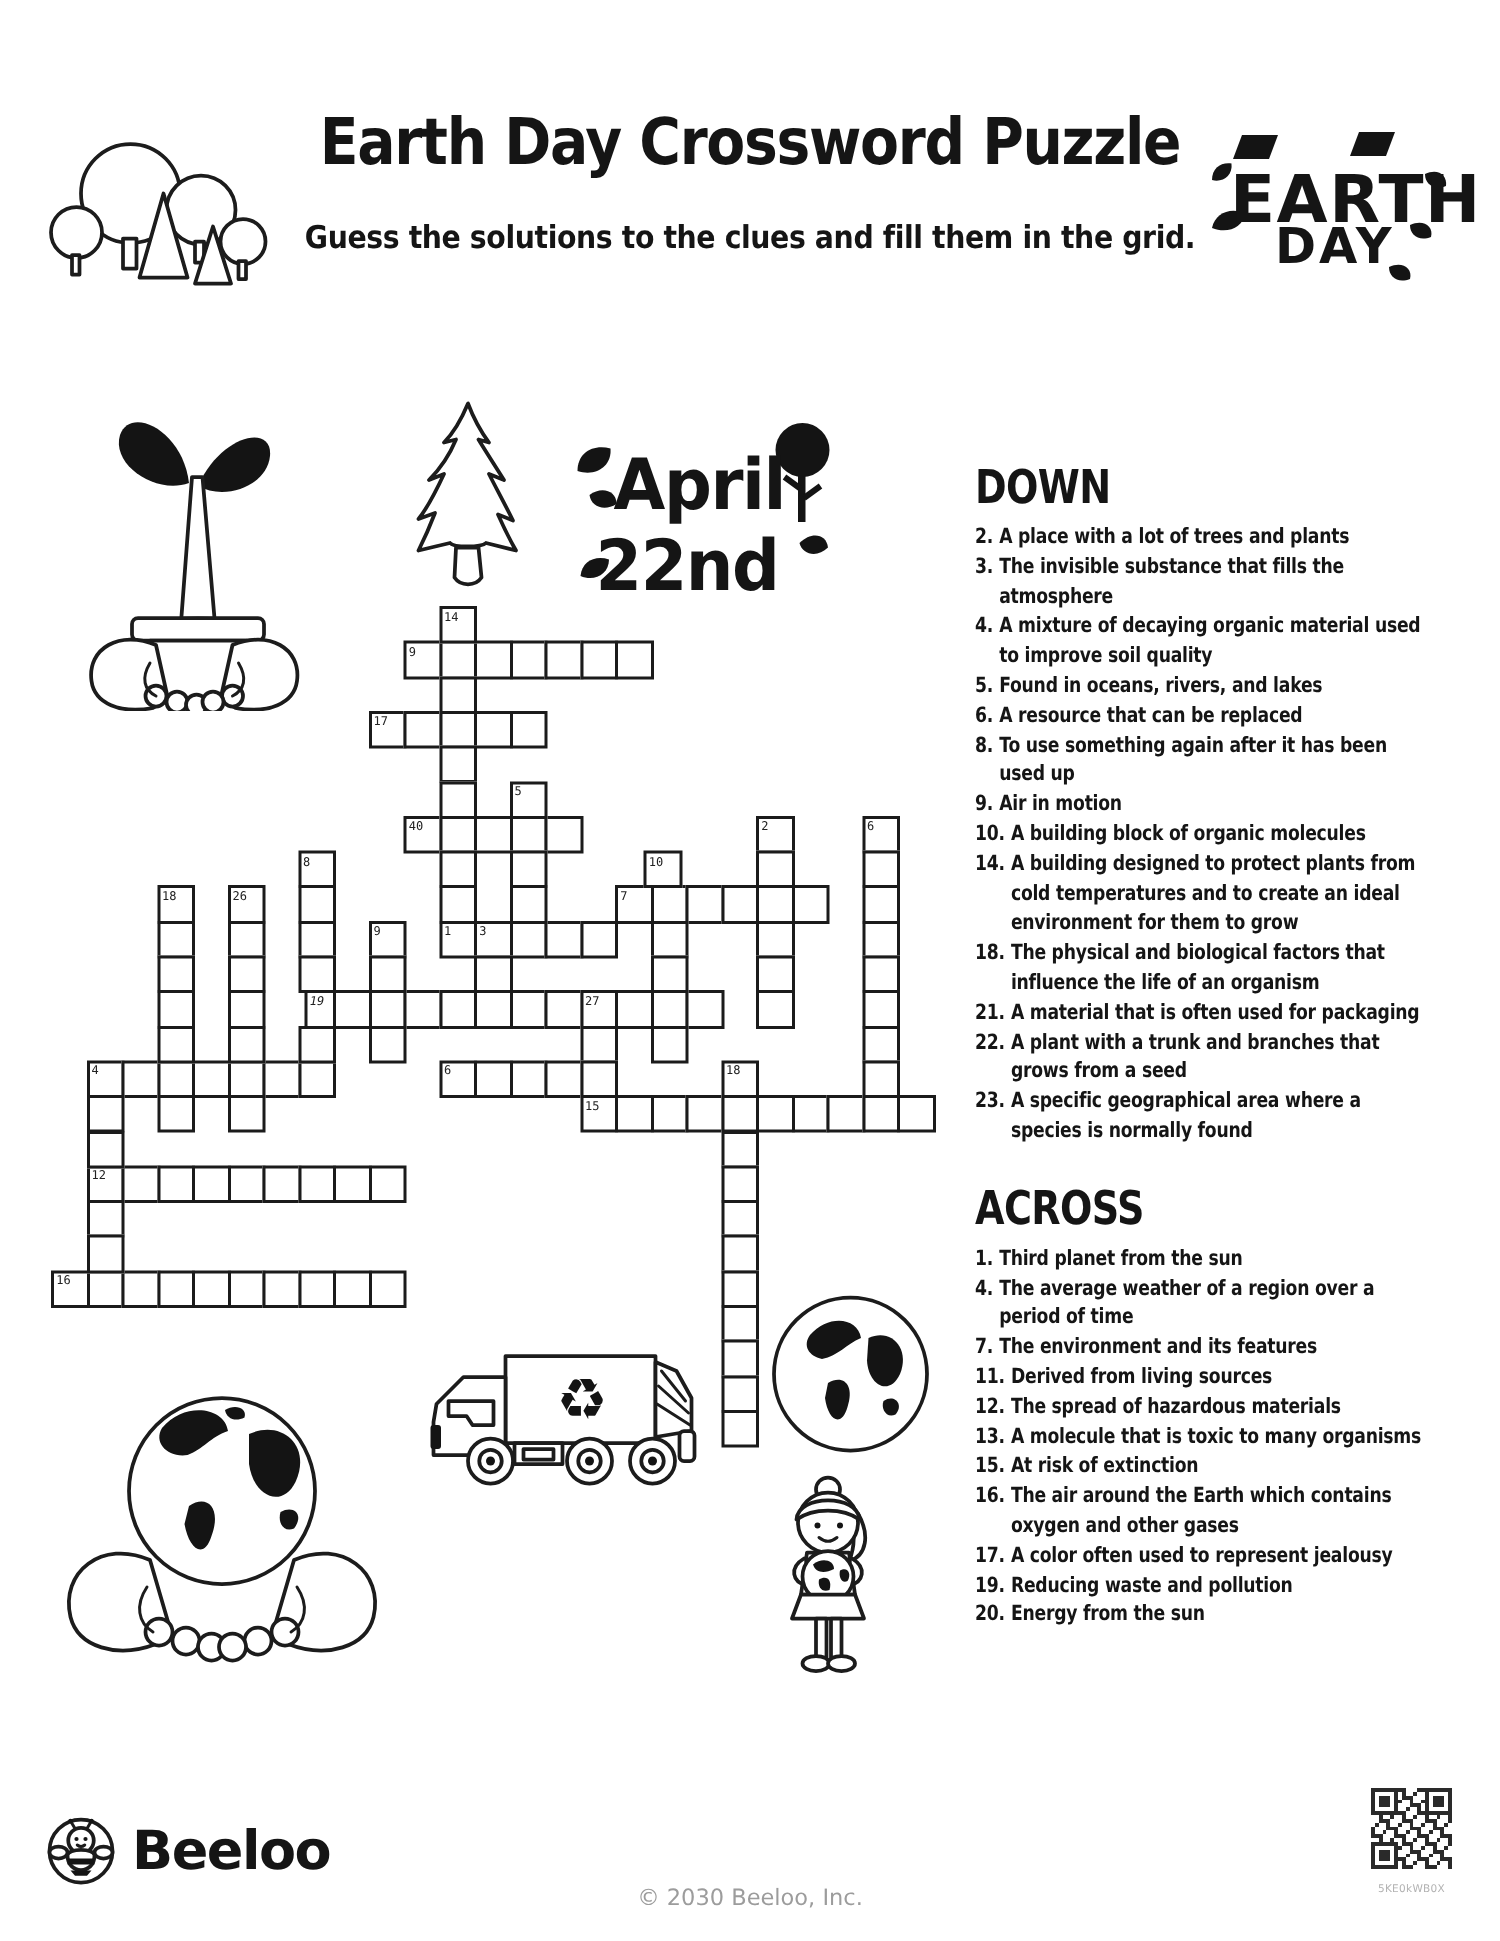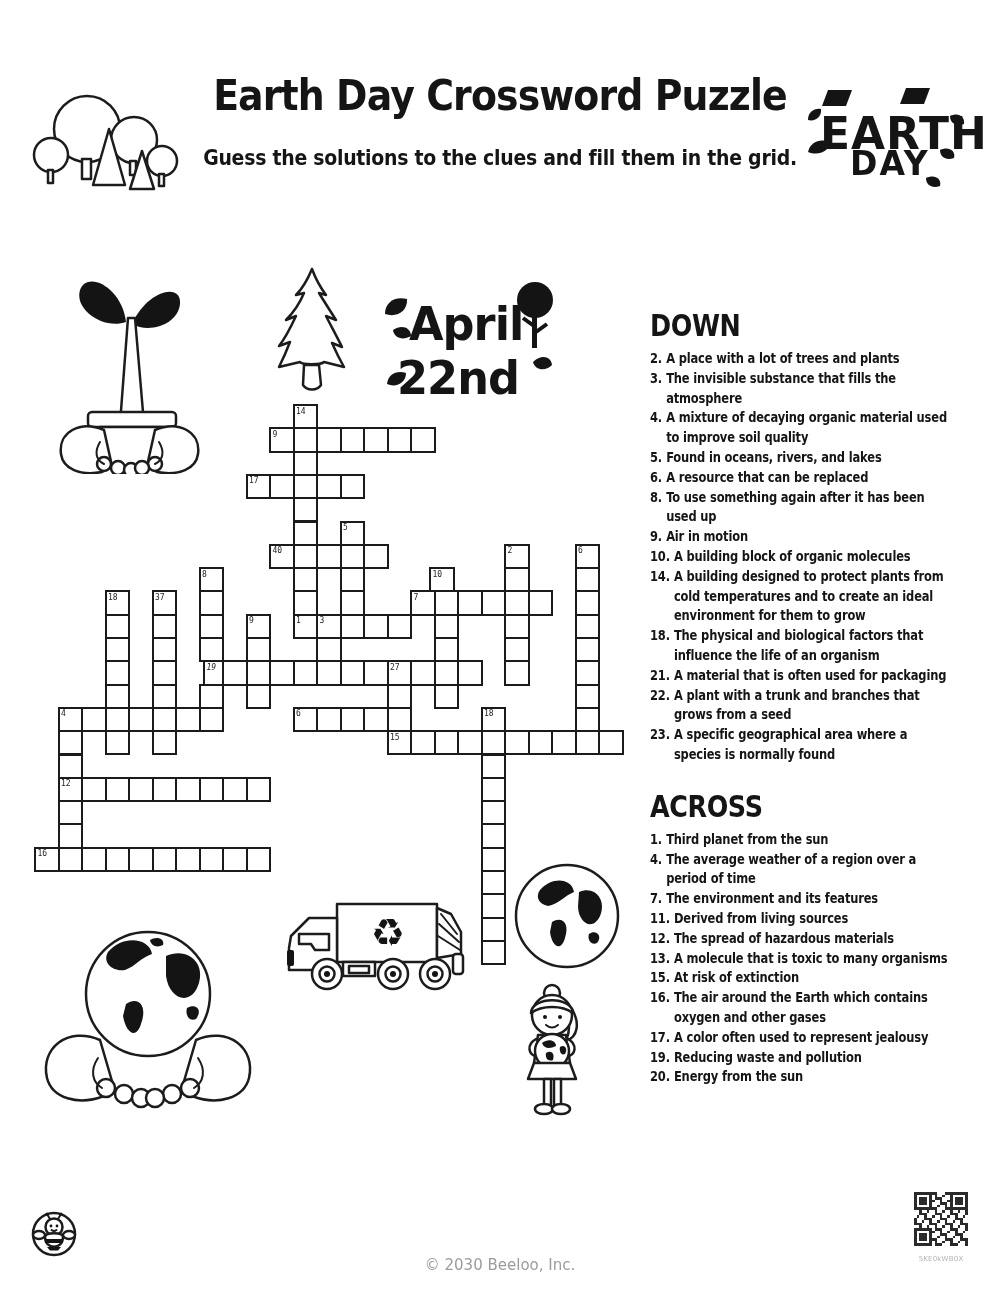--- a/index.html
+++ b/index.html
@@ -306,21 +306,21 @@
       <span class="cnum">18</span>
     </div>
     <div class="cell" style="left: 70.5px; top: 209.7px;"></div>
     <div class="cell" style="left: 70.5px; top: 233px;"></div>
     <div class="cell" style="left: 70.5px; top: 256.3px;"></div>
     <div class="cell" style="left: 70.5px; top: 279.6px;"></div>
     <div class="cell" style="left: 70.5px; top: 326.2px;"></div>
     <div class="cell" style="left: 352.5px; top: 279.6px;"></div>
     <div class="cell" style="left: 352.5px; top: 302.9px;"></div>
     <div class="cell" style="left: 117.5px; top: 186.4px;">
-      <span class="cnum">37</span>
+      <span class="cnum">26</span>
     </div>
     <div class="cell" style="left: 117.5px; top: 209.7px;"></div>
     <div class="cell" style="left: 117.5px; top: 233px;"></div>
     <div class="cell" style="left: 117.5px; top: 256.3px;"></div>
     <div class="cell" style="left: 117.5px; top: 279.6px;"></div>
     <div class="cell" style="left: 117.5px; top: 326.2px;"></div>
   </div>
 
 <div class="abs" id="clues">
   <div class="clues-h" id="down-head">DOWN</div>
@@ -521,20 +521,21 @@
     <ellipse class="outline" cx="9" cy="25" rx="6" ry="4" stroke-width="2"></ellipse>
     <ellipse class="outline" cx="39" cy="25" rx="6" ry="4" stroke-width="2"></ellipse>
     <circle class="outline" cx="24" cy="17" r="8.5" stroke-width="2.2"></circle>
     <circle class="ink" cx="21" cy="16" r="1.4"></circle>
     <circle class="ink" cx="27" cy="16" r="1.4"></circle>
     <path class="thin" d="M21.5,20 Q24,22 26.5,20" stroke-width="1.6"></path>
     <path class="outline" d="M15,27 C15,40 33,40 33,27 C33,22 15,22 15,27 Z" stroke-width="2.2"></path>
     <path class="ink" d="M15,29 L33,29 L33,33 L15,33 Z"></path>
     <path class="ink" d="M17,37 L31,37 L28,40.5 L20,40.5 Z"></path>
   </svg>
+  <span id="brand-name">Beeloo</span>
 </div>
 
 <div class="abs" id="copyright">© 2030 Beeloo, Inc.</div>
 
 <svg class="abs" id="qr" width="54" height="54" viewBox="0 0 21 21" shape-rendering="crispEdges">
     <rect x="0" y="0" width="1" height="1" fill="#2a2a2a"></rect>
     <rect x="1" y="0" width="1" height="1" fill="#2a2a2a"></rect>
     <rect x="2" y="0" width="1" height="1" fill="#2a2a2a"></rect>
     <rect x="3" y="0" width="1" height="1" fill="#2a2a2a"></rect>
     <rect x="4" y="0" width="1" height="1" fill="#2a2a2a"></rect>

